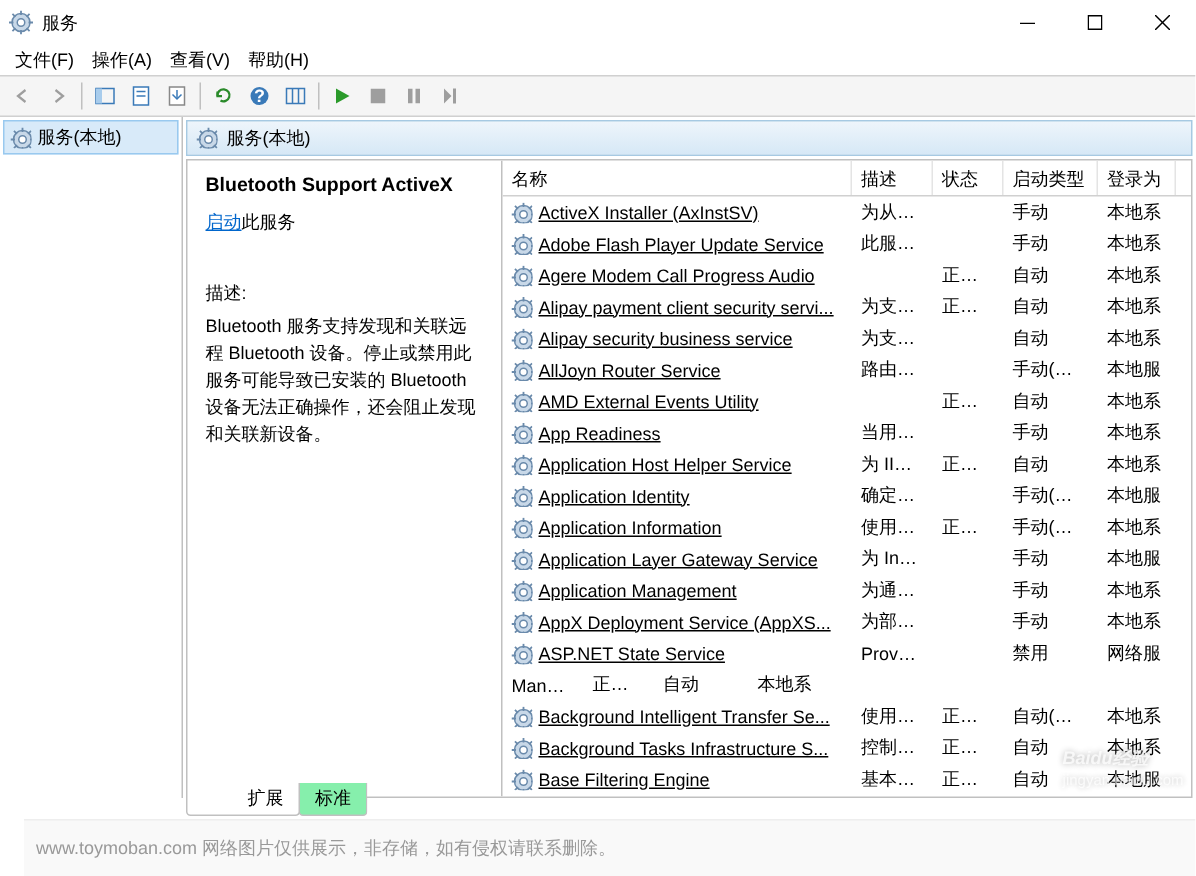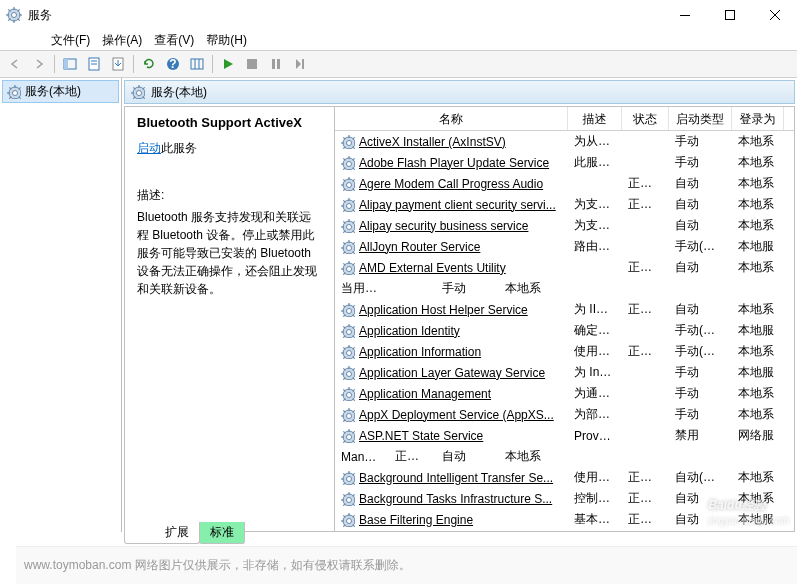--- a/index.html
+++ b/index.html
@@ -6,21 +6,21 @@
 body { margin: 0; width: 797px; height: 584px; background: #fff; overflow: hidden; position: relative; }
 
 
 .titlebar { height: 30px; display: flex; align-items: center; padding-left: 6px; }
 .titlebar .icon { width: 16px; height: 16px; margin-right: 6px; }
 .title-text { color: #000; }
 .win-controls { margin-left: auto; display: flex; }
 .win-btn { width: 45px; height: 30px; display: flex; align-items: center; justify-content: center; color: #000; }
 
 
-.menubar { height: 20px; display: flex; align-items: center; padding-left: 4px; margin-left: 41px; }
+.menubar { height: 20px; display: flex; align-items: center; padding-left: 4px; }
 .menu-item { padding: 2px 6px; cursor: default; }
 
 
 .toolbar { height: 28px; display: flex; align-items: center; border-top: 1px solid #d0d0d0; border-bottom: 1px solid #d0d0d0; background: #f5f5f5; padding: 0 4px; gap: 2px; }
 .tb-btn { width: 22px; height: 22px; display: flex; align-items: center; justify-content: center; border: 1px solid transparent; }
 .tb-sep { width: 1px; height: 18px; background: #c0c0c0; margin: 0 2px; }
 .tb-disabled { opacity: 0.35; }
 
 
 .body { display: flex; height: 454px; }
@@ -31,21 +31,21 @@
 .right { flex: 1; display: flex; flex-direction: column; }
 .right-header { height: 24px; background: linear-gradient(#eef5fb,#d6e8f6); border: 1px solid #a6c9e2; margin: 2px; display: flex; align-items: center; padding-left: 6px; gap: 6px; }
 .main-row { flex: 1; display: flex; margin: 0 2px; border: 1px solid #c0c0c0; overflow: hidden; }
 .detail { width: 210px; padding: 8px 12px; border-right: 1px solid #c0c0c0; }
 .detail-title { font-weight: bold; margin-bottom: 10px; font-size: 13px; }
 .link { color: #0066cc; text-decoration: underline; cursor: pointer; }
 .desc-lbl { margin-top: 30px; }
 .desc-text { margin-top: 4px; line-height: 1.5; }
 
 .list-wrap { flex: 1; overflow: hidden; position: relative; }
-.cols { display: flex; height: 24px; border-bottom: 1px solid #d0d0d0; text-align: center; }
+.cols { display: flex; height: 24px; border-bottom: 1px solid #d0d0d0; }
 .col-h { padding: 4px 6px; border-right: 1px solid #e4e4e4; white-space: nowrap; overflow: hidden; }
 .c-name { width: 233px; }
 .c-desc { width: 54px; }
 .c-stat { width: 47px; }
 .c-start { width: 63px; }
 .c-logon { width: 52px; }
 
 .rows { height: 428px; overflow: hidden; }
 .row { display: flex; height: 21px; align-items: center; }
 .row > div { white-space: nowrap; overflow: hidden; text-overflow: ellipsis; padding: 0 6px; }
@@ -311,20 +311,26 @@
                   <use href="#gear"></use>
                 </svg>
                 <span>AMD External Events Utility</span>
               </div>
               <div class="c-desc"></div>
               <div class="c-stat">正在…</div>
               <div class="c-start">自动</div>
               <div class="c-logon">本地系</div>
             </div>
             <div class="row">
+              <div class="c-name">
+                <svg class="gear">
+                  <use href="#gear"></use>
+                </svg>
+                <span>App Readiness</span>
+              </div>
               <div class="c-desc">当用…</div>
               <div class="c-stat"></div>
               <div class="c-start">手动</div>
               <div class="c-logon">本地系</div>
             </div>
             <div class="row">
               <div class="c-name">
                 <svg class="gear">
                   <use href="#gear"></use>
                 </svg>

